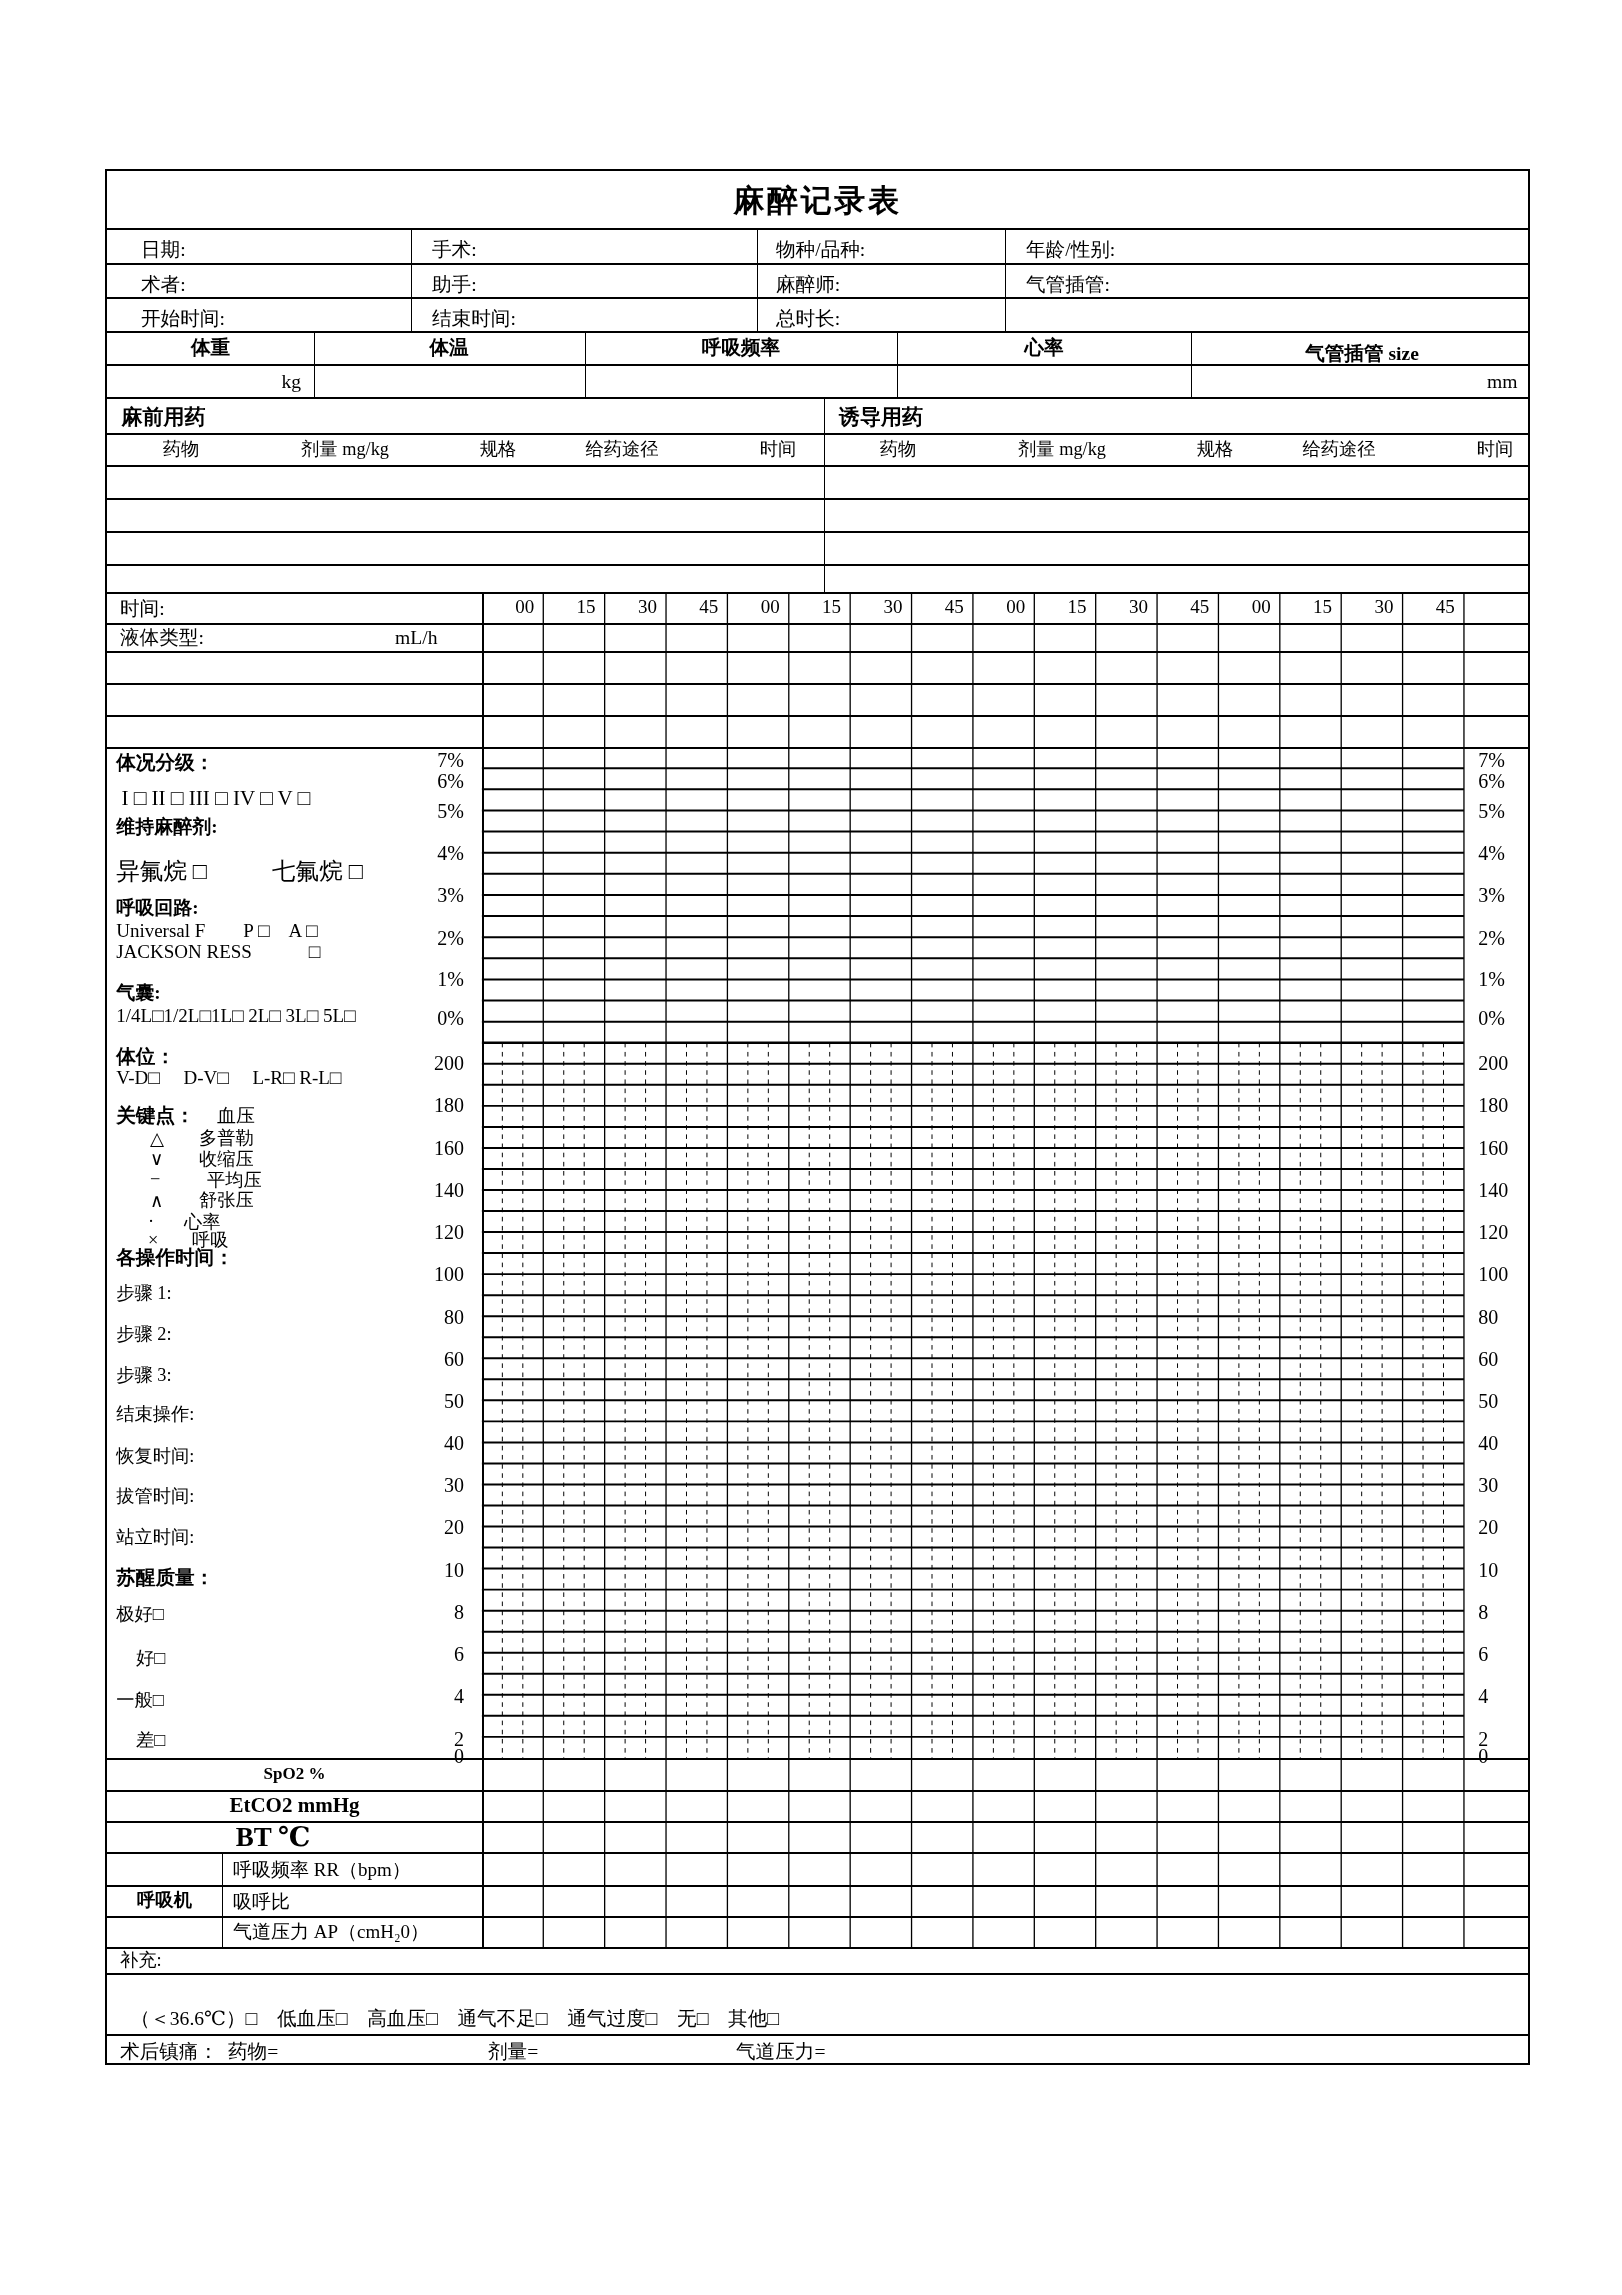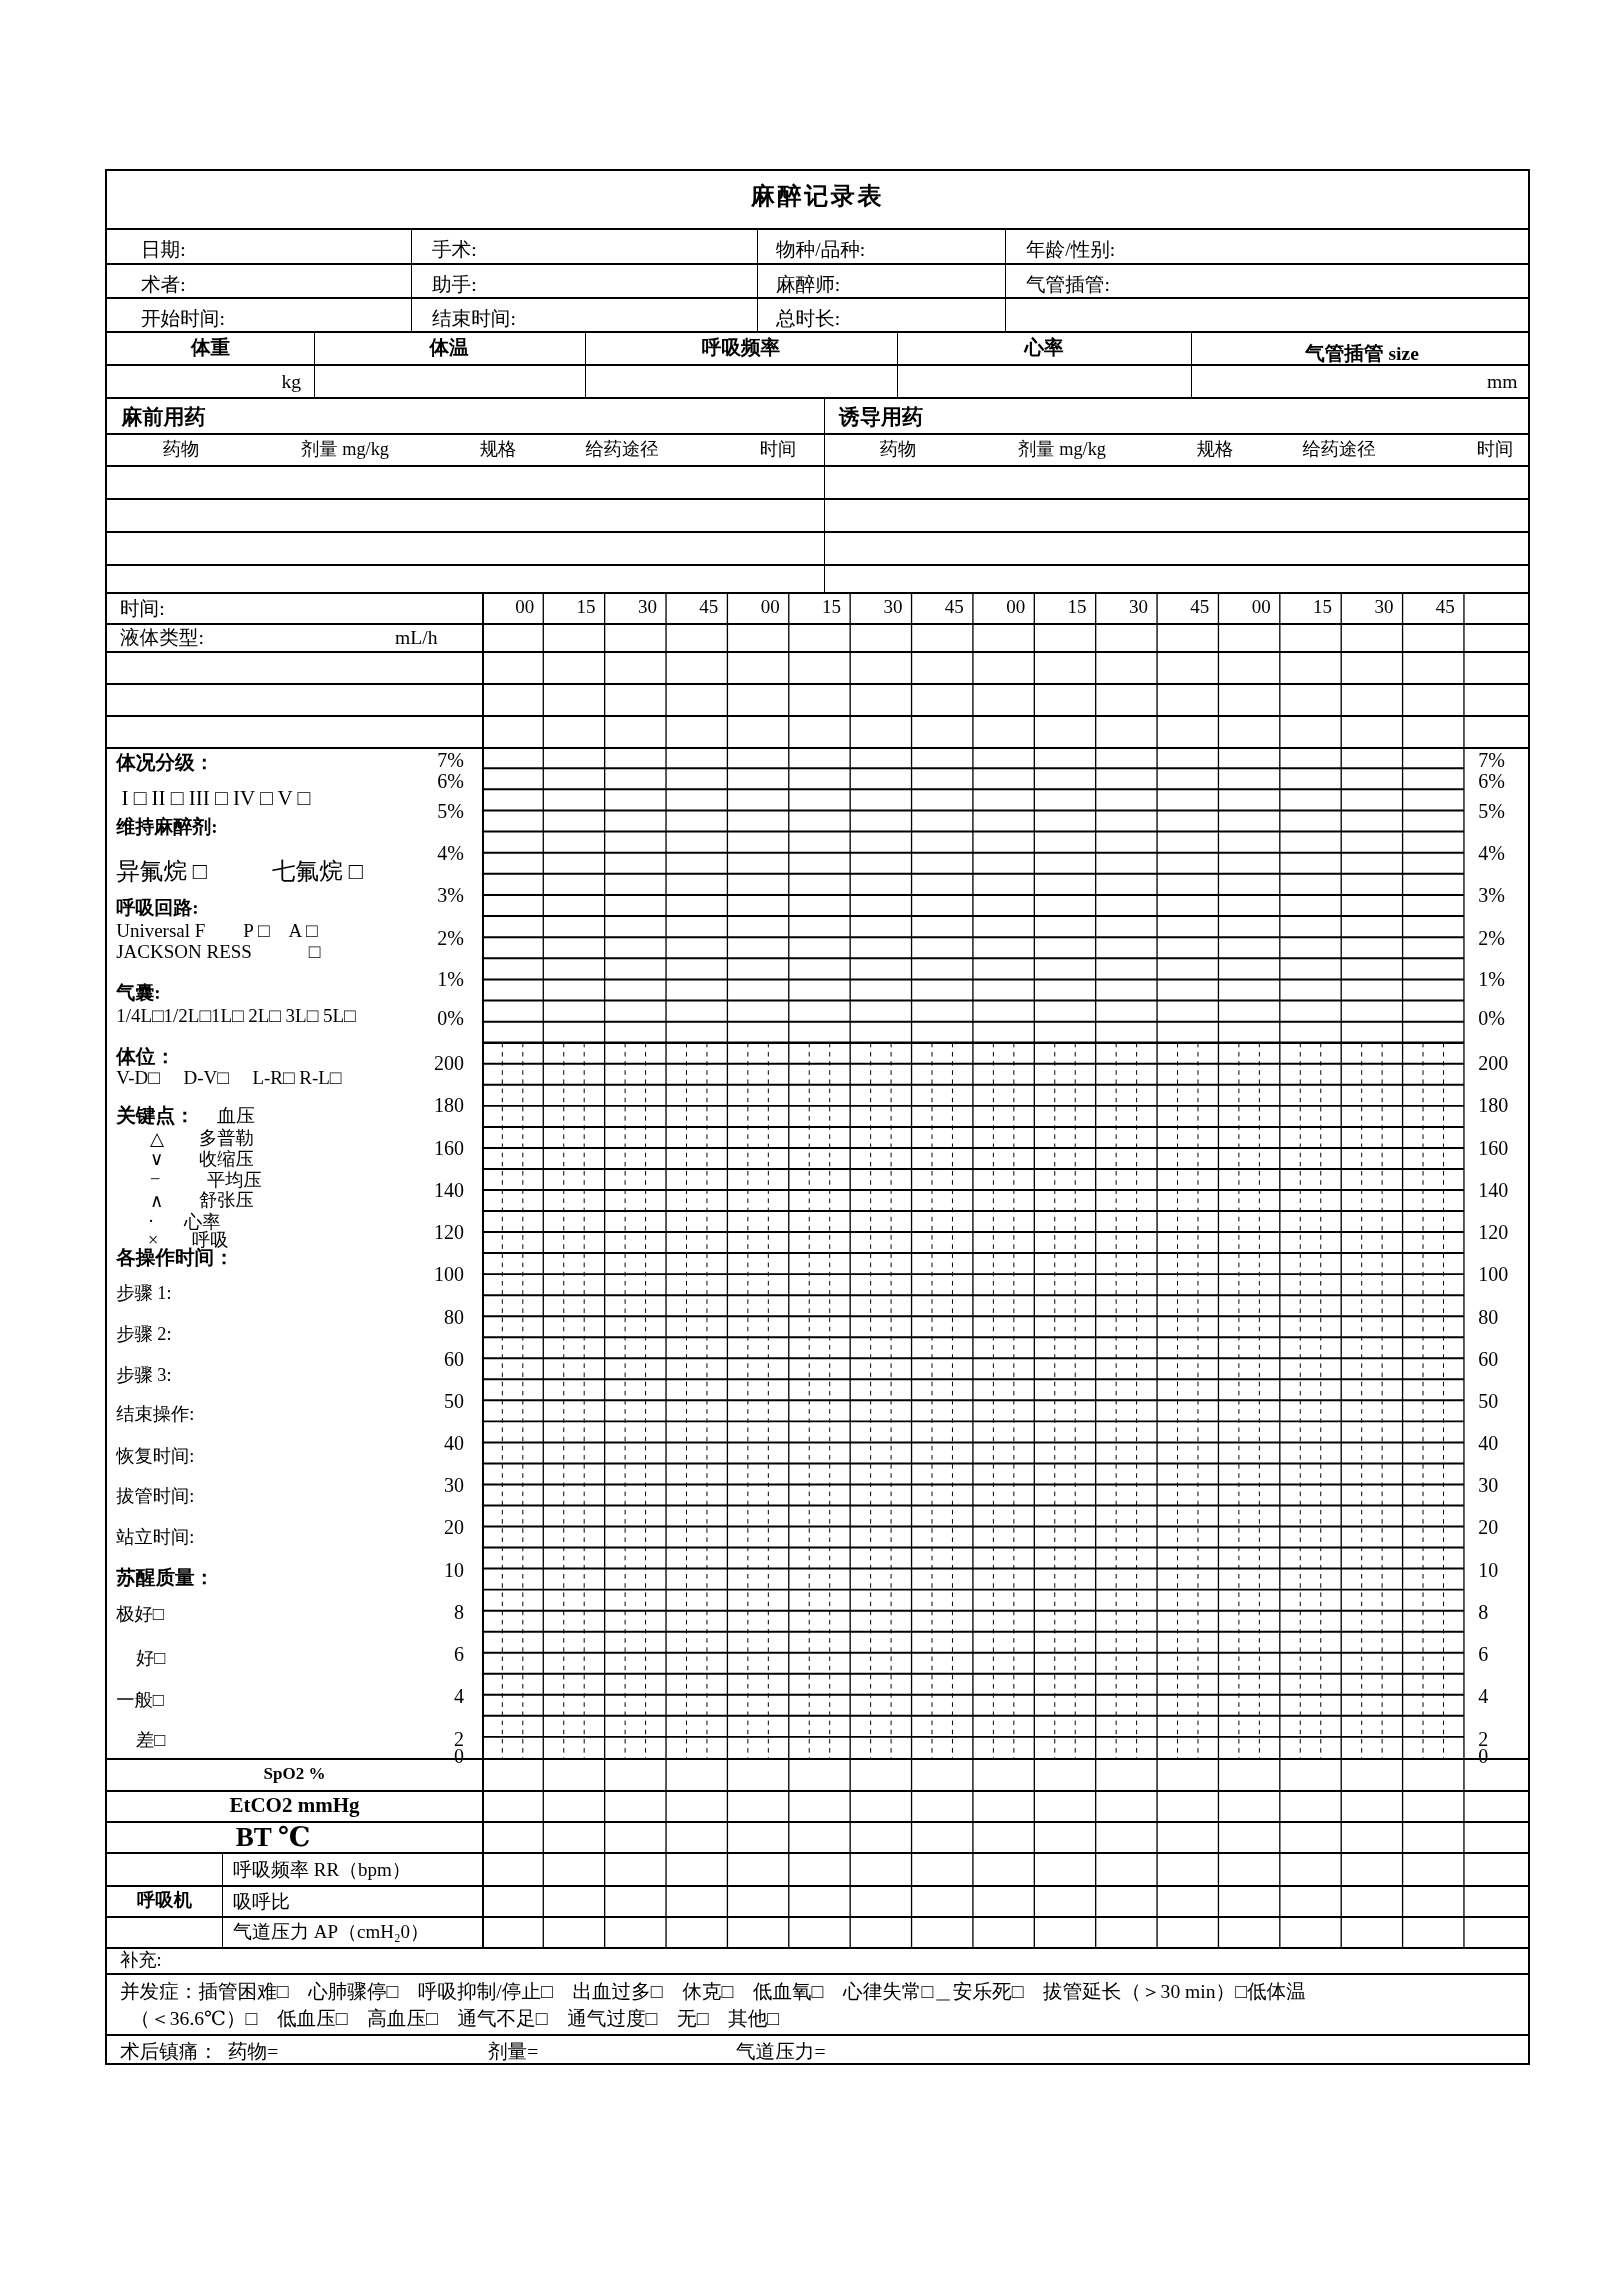--- a/index.html
+++ b/index.html
@@ -6,21 +6,21 @@
   #page{position:relative;width:1623px;height:2295px;background:#fff;
         font-family:"Liberation Serif","DejaVu Serif",serif;color:#000;}
   #form{position:absolute;left:105px;top:169px;width:1425px;height:1896px;
         border:2.6px solid #000;box-sizing:border-box;}
   .hl{position:absolute;left:0;right:0;height:0;border-top:2px solid #000;}
   .vl{position:absolute;width:2px;background:#000;}
   .vl2{width:1.3px;}
   .t{position:absolute;white-space:nowrap;font-size:18.3px;line-height:1.15;}
   .b{font-weight:bold;}
   .title{position:absolute;left:0;right:0;top:9.2px;text-align:center;
-         font-size:24px;font-weight:bold;letter-spacing:2.6px;}
+         font-size:31px;font-weight:bold;letter-spacing:2.6px;}
   .cell-label{position:absolute;font-size:19.6px;white-space:nowrap;}
   .ctr{position:absolute;display:flex;align-items:center;justify-content:center;
        font-size:19.6px;white-space:nowrap;font-weight:bold;}
   .slots{position:absolute;left:375px;top:421px;width:982px;height:30px;display:flex;margin-left:12px;}
   .slots span{flex:1;display:flex;align-items:center;justify-content:center;
               font-size:19px;}
   .scaleL{position:absolute;left:252px;width:105px;text-align:right;
           font-size:20px;line-height:22px;}
   .scaleR{position:absolute;left:1362px;width:59px;text-align:left;
           padding-left:9.2px;font-size:20px;line-height:22px;}
@@ -323,21 +323,20 @@
 
   <div class="ctr" style="left:0;top:1587px;width:375px;height:32px;font-size:17px">SpO2 %</div>
   <div class="ctr" style="left:0;top:1619px;width:375px;height:31px;font-size:21px">EtCO2 mmHg</div>
   <div class="ctr" style="left:1px;top:1650px;width:330px;height:31px;font-size:27px">BT  ℃</div>
   <div class="ctr" style="left:0;top:1681px;width:115px;height:95px;font-size:18.3px">呼吸机</div>
   <div class="t" style="left:126px;top:1688px;font-size:19px">呼吸频率 RR（bpm）</div>
   <div class="t" style="left:126px;top:1720px;font-size:19px">吸呼比</div>
   <div class="t" style="left:126px;top:1750px;font-size:19px">气道压力 AP（cmH₂0）</div>
 
   <div class="t" style="left:13px;top:1779px;font-size:18.3px">补充:</div>
-  <div class="t" style="left:13px;top:1810px;font-size:19.6px">并发症：插管困难□　心肺骤停□　呼吸抑制/停止□　出血过多□　休克□　低血氧□　心律失常□＿安乐死□　拔管延长（＞30 min）□低体温</div>
   <div class="t" style="left:23.6px;top:1837px;font-size:19.6px">（＜36.6℃）□　低血压□　高血压□　通气不足□　通气过度□　无□　其他□</div>
   <div class="t" style="left:13px;top:1870px;font-size:19.6px">术后镇痛：</div>
   <div class="t" style="left:121px;top:1870px;font-size:19.6px">药物=</div>
   <div class="t" style="left:381px;top:1870px;font-size:19.6px">剂量=</div>
   <div class="t" style="left:629px;top:1870px;font-size:19.6px">气道压力=</div>
 
 </div>
 </div>
 
 

